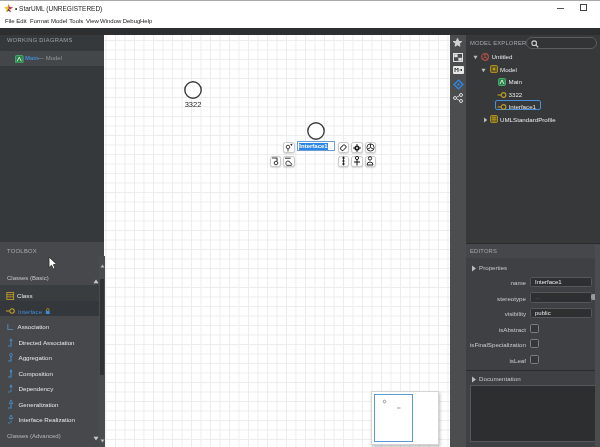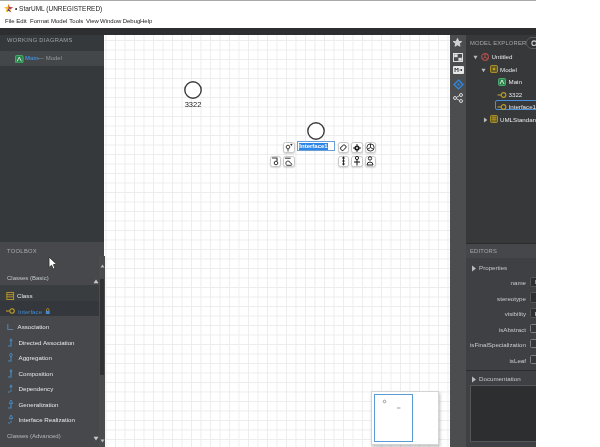--- a/index.html
+++ b/index.html
@@ -2,21 +2,21 @@
 <html><head><meta charset="utf-8"><style>
 *{margin:0;padding:0;box-sizing:border-box;}
 .tbrow{left:0;width:99px;height:15.5px;display:flex;align-items:center;padding-left:6px;font-size:6.2px;font-weight:normal;color:#e4e7ea;}
 .tbrow svg{margin-right:2.5px;flex:none;}
 .fbtn{position:absolute;width:11.5px;height:11px;background:#fff;border:1px solid #c9c9c9;border-radius:2.5px;box-shadow:0 1px 1.5px rgba(0,0,0,0.15);display:flex;align-items:center;justify-content:center;}
 .erow{position:absolute;left:0;width:134px;height:15.6px;}
 .elab{position:absolute;right:74px;top:2.5px;font-size:6.2px;color:#c9cccf;white-space:nowrap;}
 .einp{position:absolute;left:64px;top:0;width:62px;height:10.5px;background:#2d2f31;border:1px solid #55575a;border-radius:1.5px;font-size:6px;color:#e8e8e8;line-height:9.5px;padding-left:4px;}
 html,body{width:600px;height:447px;overflow:hidden;}
 body{font-family:"Liberation Sans",sans-serif;}
-#app{position:relative;width:536px;height:447px;background:#c2410c;overflow:hidden;}
+#app{position:relative;width:600px;height:447px;background:#c2410c;overflow:hidden;}
 .abs{position:absolute;}
 </style></head>
 <body>
 <div id="app">
 
 <div class="abs" style="left:0;top:0;width:600px;height:14px;background:#fff;border-top:1px solid #a9a9a9;">
   <svg class="abs" style="left:3.5px;top:2.5px" width="9" height="9" viewBox="0 0 11 11">
     <path d="M5.5 0 L6.9 3.7 L11 3.9 L7.8 6.4 L8.9 10.3 L5.5 8.1 L2.1 10.3 L3.2 6.4 L0 3.9 L4.1 3.7 Z" fill="#f5c518"></path>
     <path d="M5.5 0 L6.9 3.7 L11 3.9 L7.8 6.4 L5.5 5.4 Z" fill="#c4366e"></path>
     <path d="M5.5 5.4 L8.9 10.3 L5.5 8.1 L3.5 9.4 Z" fill="#5a2d91"></path>

